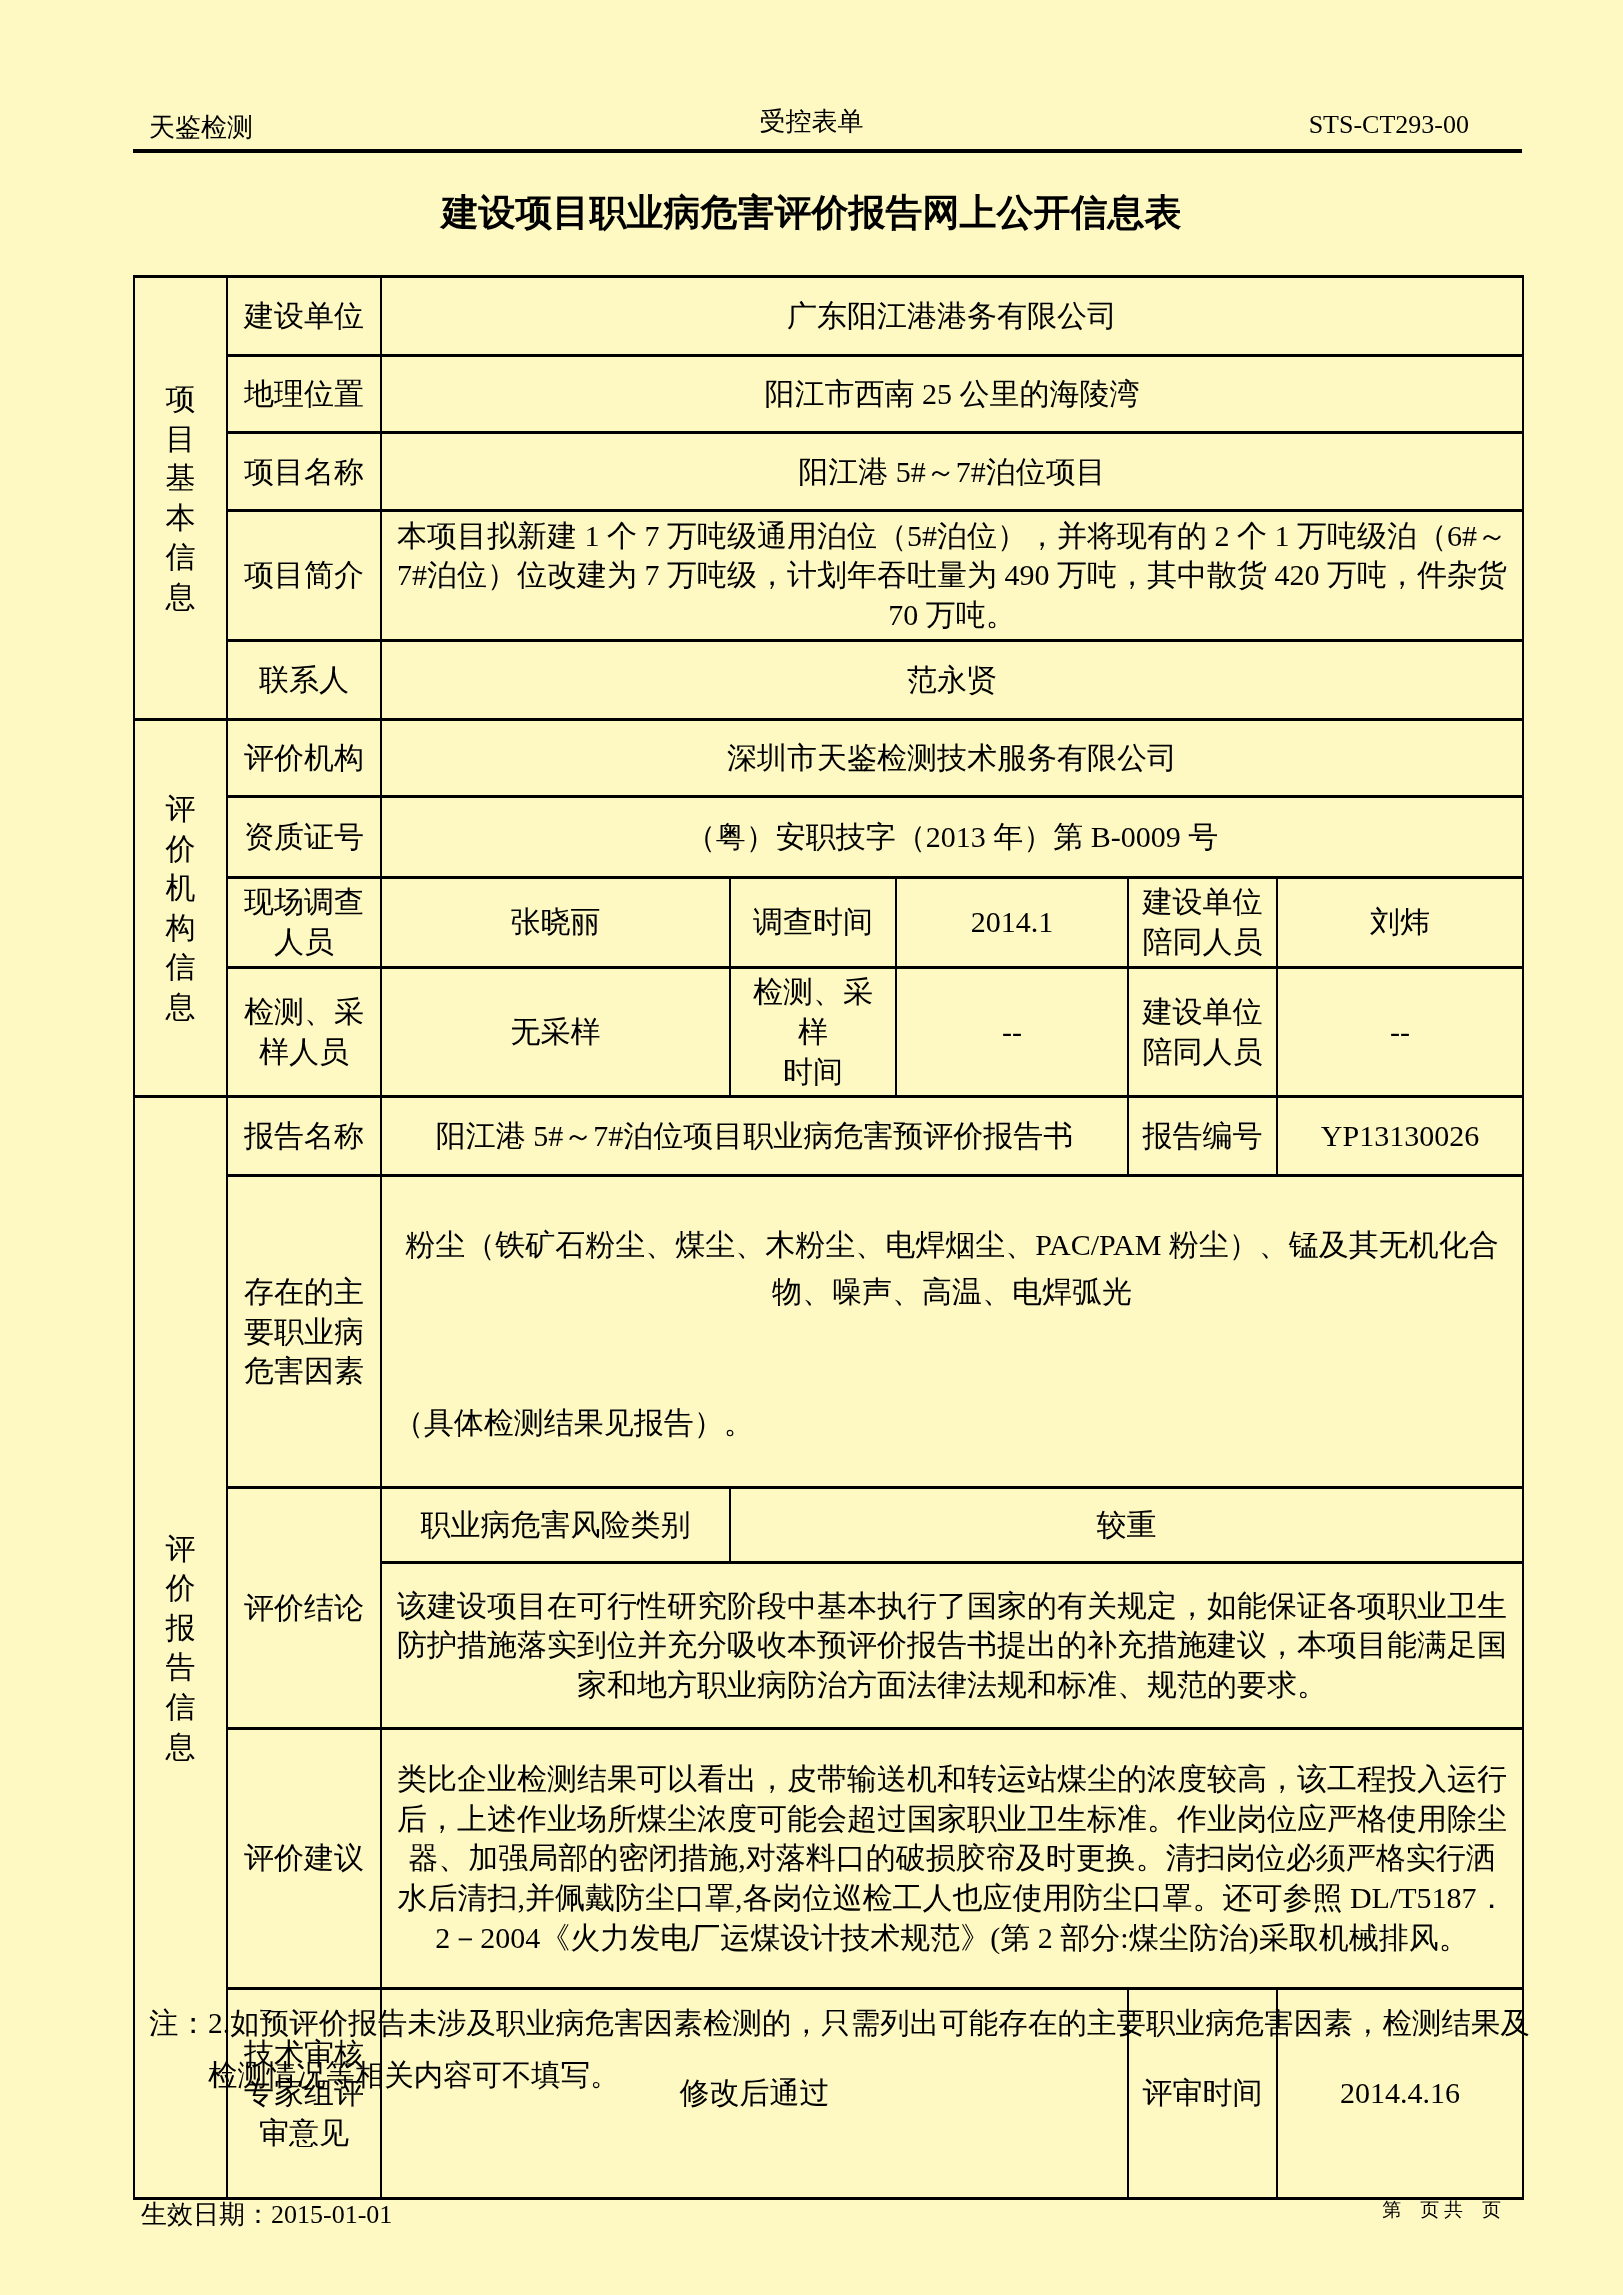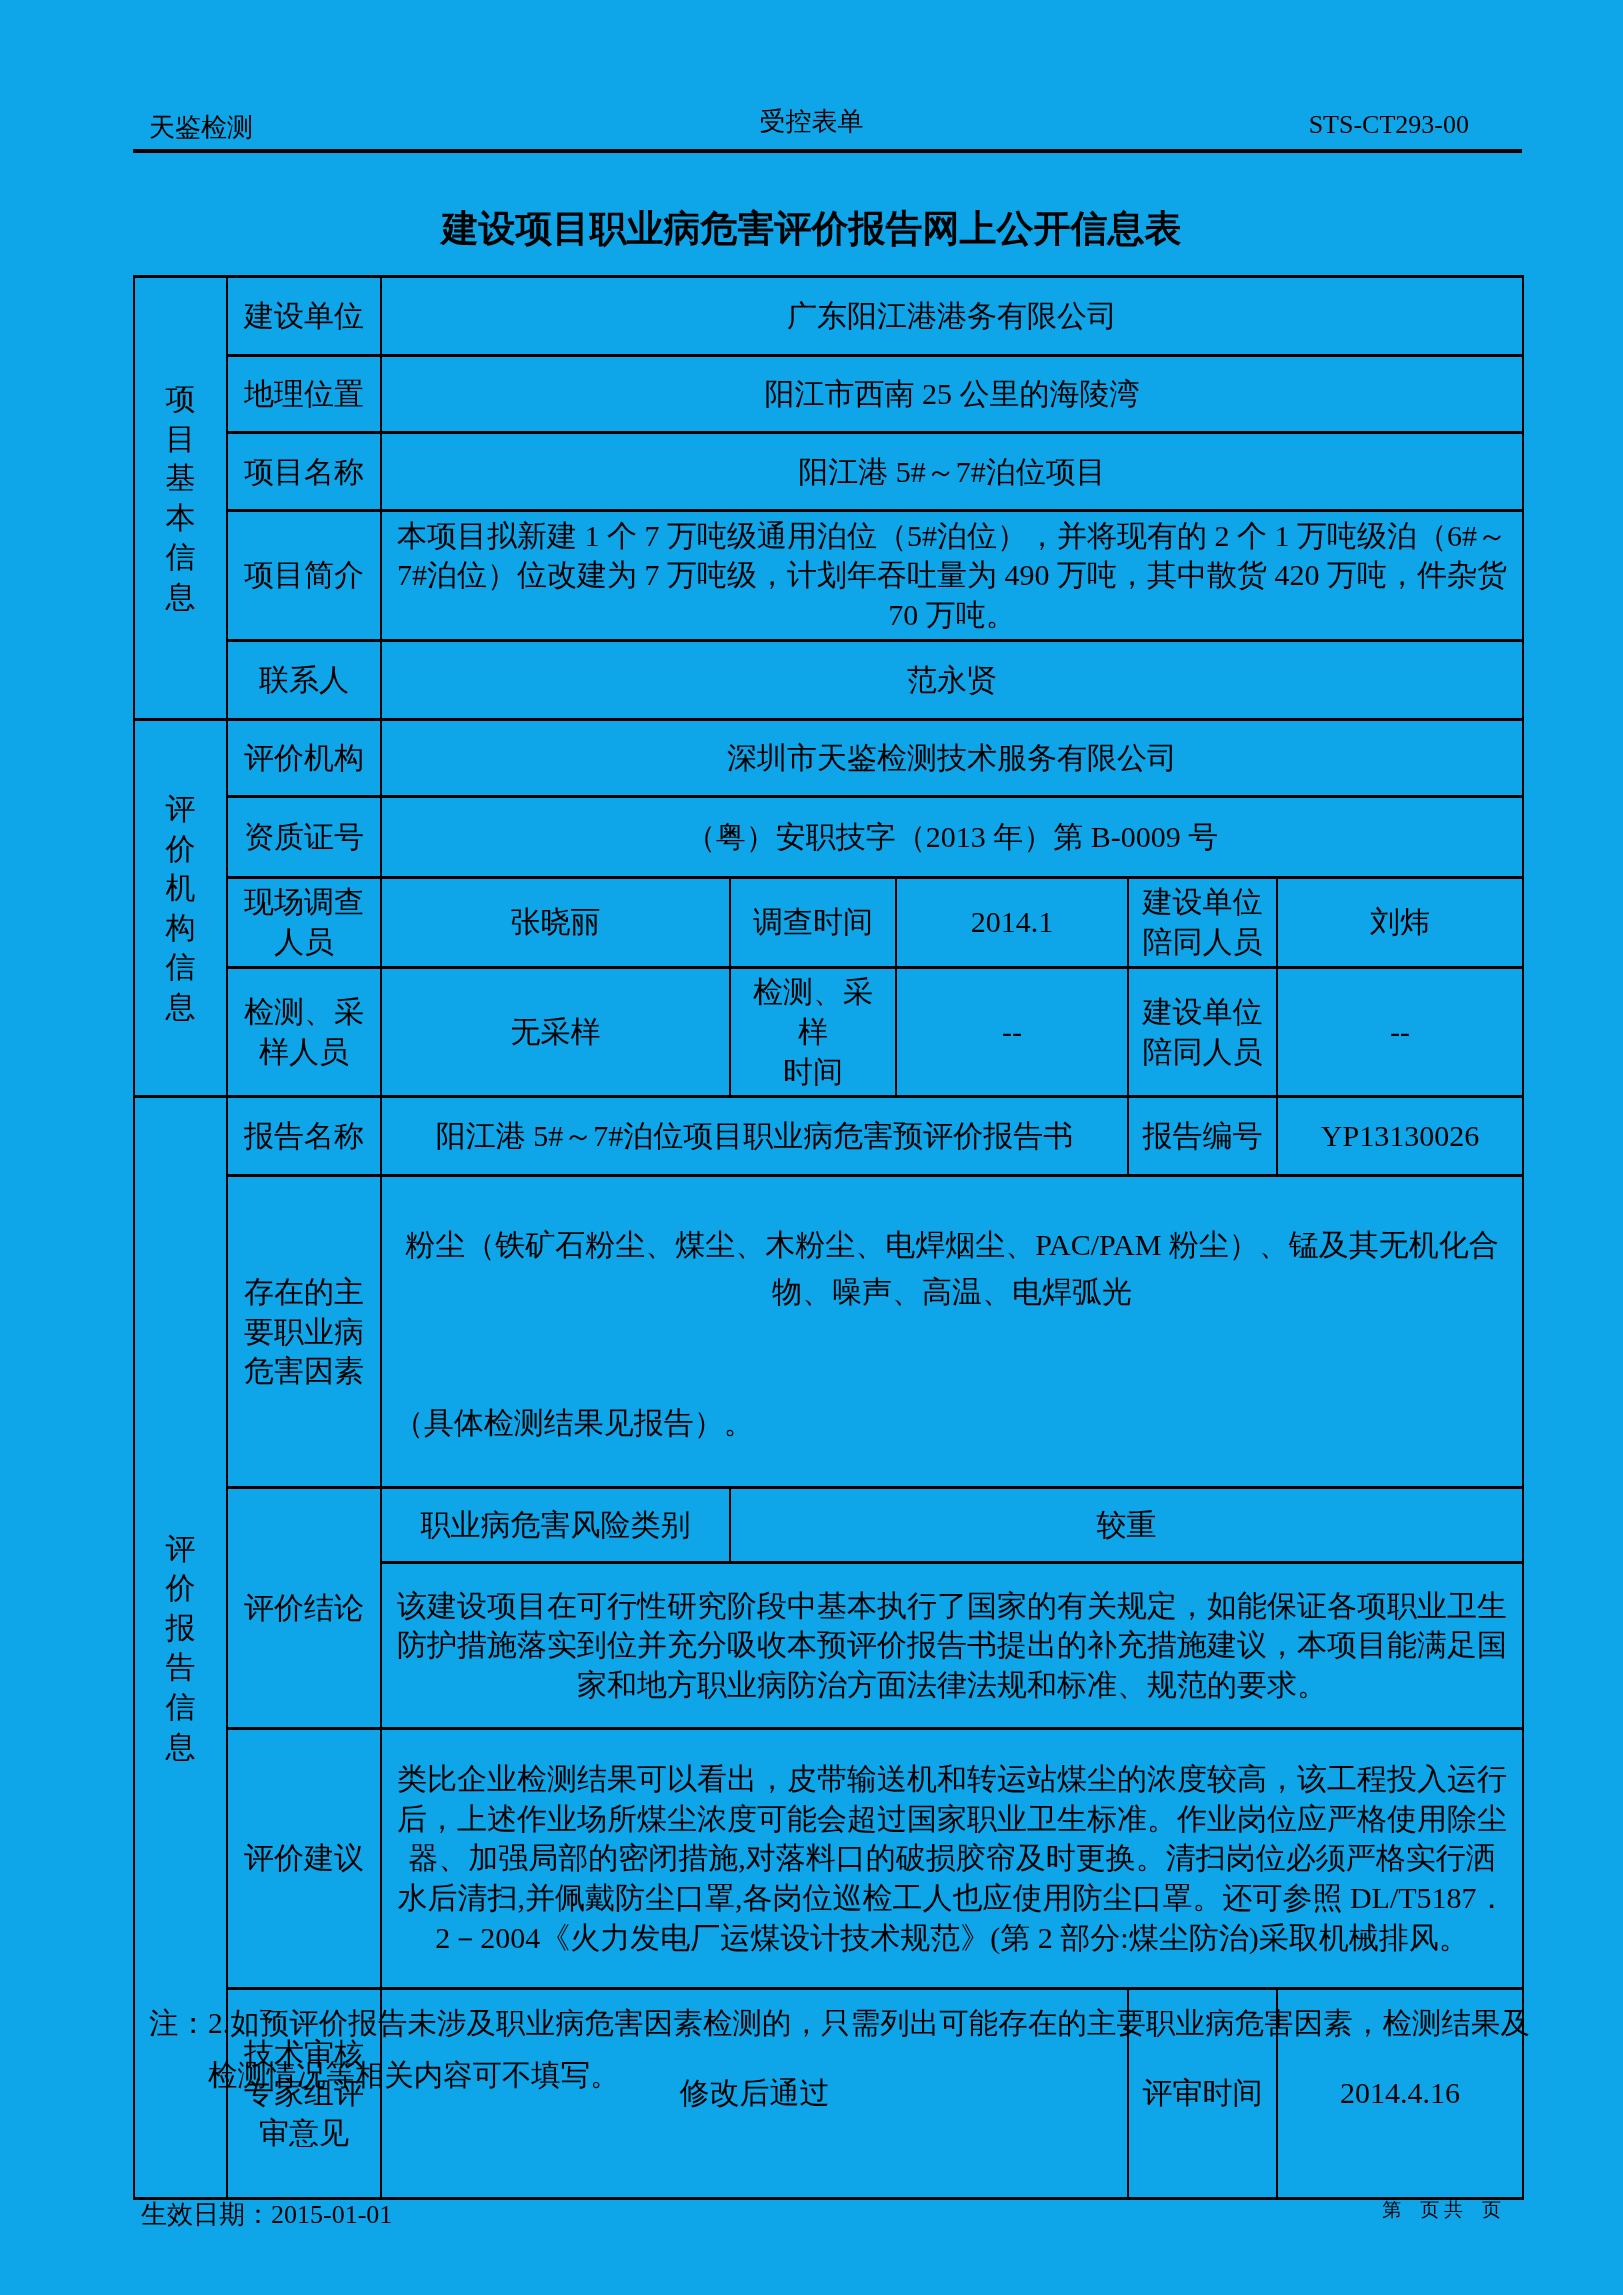--- a/index.html
+++ b/index.html
@@ -1,31 +1,31 @@
 <!DOCTYPE html>
 <html style="font-size:10.5px"><head>
 <meta charset="utf-8">
 <style>
   html,body{margin:0;padding:0;background:#9a9a9a;}
   .page{
     position:relative;
     width:1623px;height:2295px;
-    background:#0ea5e9;
+    background:#fef9c3;
     color:#000;
     font-family:"Liberation Serif","DejaVu Serif",serif;
     overflow:hidden;
   }
   
   .hdr-org{position:absolute;left:149px;top:110px;font-size:26px;}
   .hdr-center{position:absolute;left:0;top:104px;width:100%;text-align:center;font-size:26px;}
   .hdr-docno{position:absolute;right:154px;top:110px;font-size:26px;margin-left:20px;}
   .hdr-rule{position:absolute;left:133px;top:149px;width:1389px;height:3.9px;background:#000;}
   
   .doc-title{
-    position:absolute;left:0;top:204px;width:100%;
+    position:absolute;left:0;top:188px;width:100%;
     text-align:center;
     font-family:"Liberation Sans","DejaVu Sans",sans-serif;
     font-weight:bold;font-size:37px;
   }
   
   table.doc{
     position:absolute;left:133px;top:275px;
     width:1389px;
     border-collapse:collapse;table-layout:fixed;
   }

